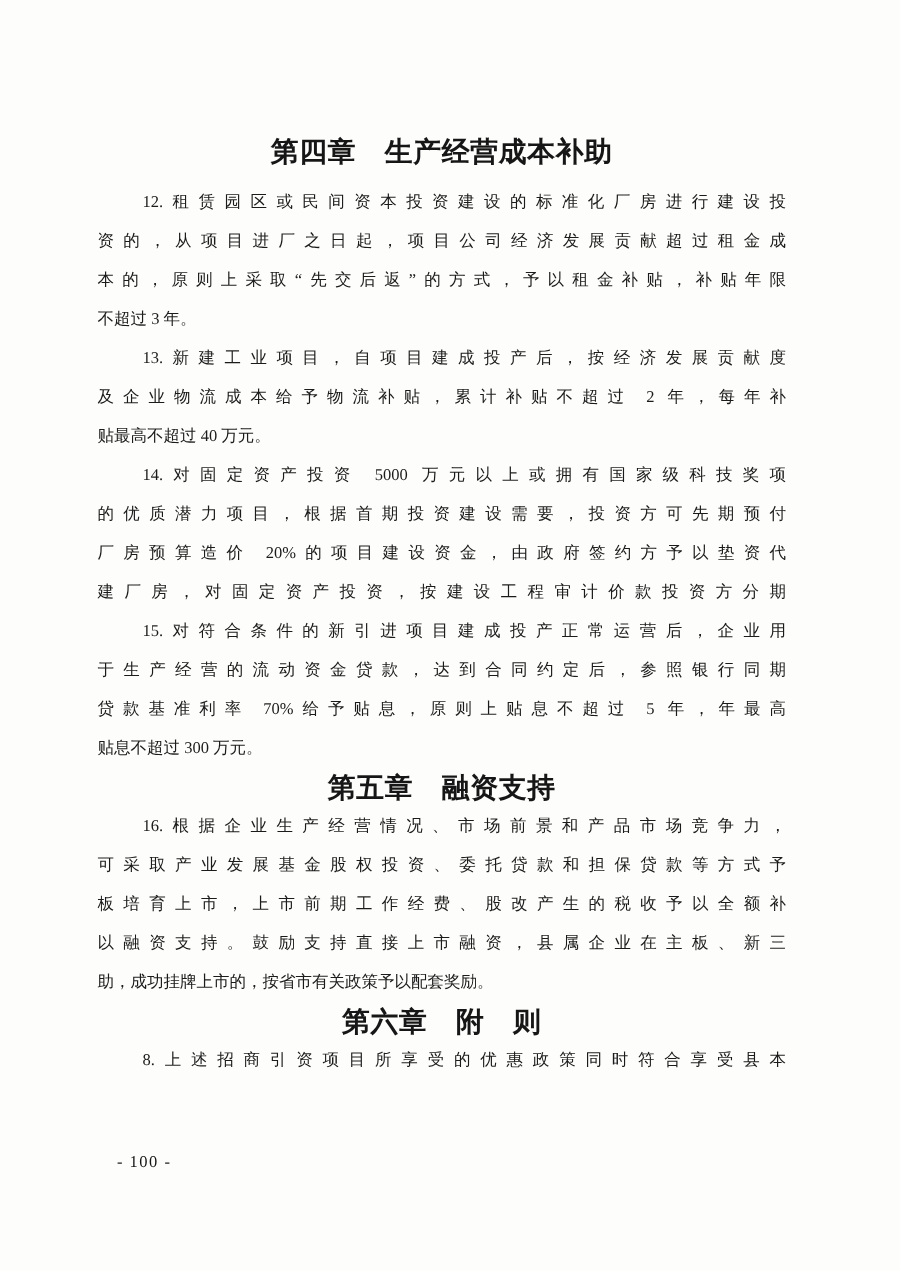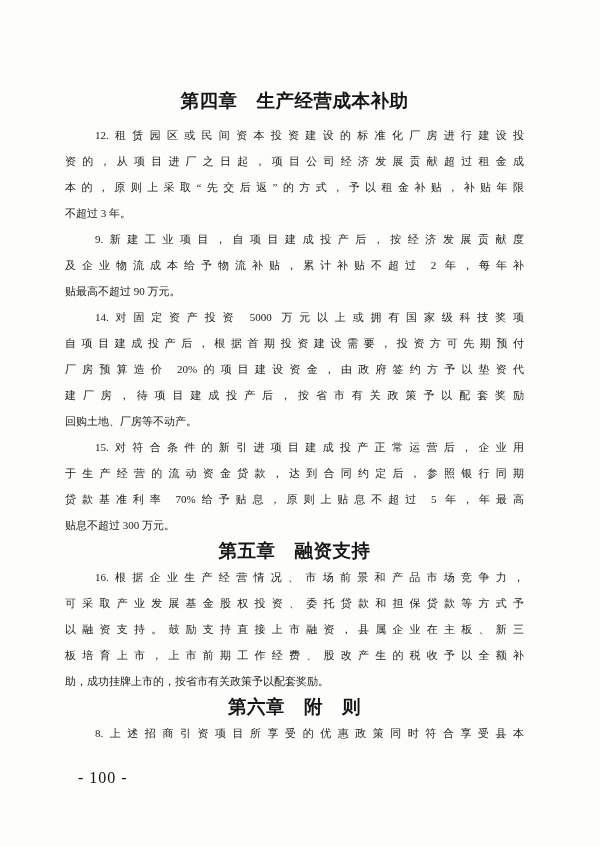--- a/index.html
+++ b/index.html
@@ -37,67 +37,66 @@
     text-align-last: justify;
     text-justify: inter-character;
     overflow: hidden;
     white-space: normal;
   }
   .para .line.last { text-align-last: left; }
   .para .line:first-child { text-indent: 30px; }
   .page-number {
     position: absolute;
     left: 78px; top: 769px;
-    font-size: 16px;
+    font-size: 11px;
     letter-spacing: 1px;
     color: #141414;
   }
 </style>
 </head>
 <body>
 
 <div class="page">
   <div class="doc">
     <div class="chapter first">第四章　生产经营成本补助</div>
 
     <div class="para">
         <div class="line">12.租赁园区或民间资本投资建设的标准化厂房进行建设投</div>
         <div class="line">资的，从项目进厂之日起，项目公司经济发展贡献超过租金成</div>
         <div class="line">本的，原则上采取“先交后返”的方式，予以租金补贴，补贴年限</div>
         <div class="line last">不超过 3 年。</div>
       </div>
 
     <div class="para">
-        <div class="line">9.新建工业项目，自项目建成投产后，按经济发展贡献度</div>
+        <div class="line">13.新建工业项目，自项目建成投产后，按经济发展贡献度</div>
         <div class="line">及企业物流成本给予物流补贴，累计补贴不超过 2 年，每年补</div>
-        <div class="line last">贴最高不超过 90 万元。</div>
+        <div class="line last">贴最高不超过 40 万元。</div>
       </div>
 
     <div class="para">
         <div class="line">14.对固定资产投资 5000 万元以上或拥有国家级科技奖项</div>
-        <div class="line">自项目建成投产后，根据首期投资建设需要，投资方可先期预付</div>
+        <div class="line">的优质潜力项目，根据首期投资建设需要，投资方可先期预付</div>
         <div class="line">厂房预算造价 20%的项目建设资金，由政府签约方予以垫资代</div>
-        <div class="line">建厂房，待项目建成投产后，按省市有关政策予以配套奖励</div>
-        <div class="line last">回购土地、厂房等不动产。</div>
+        <div class="line">建厂房，对固定资产投资，按建设工程审计价款投资方分期</div>
       </div>
 
     <div class="para">
         <div class="line">15.对符合条件的新引进项目建成投产正常运营后，企业用</div>
         <div class="line">于生产经营的流动资金贷款，达到合同约定后，参照银行同期</div>
         <div class="line">贷款基准利率 70%给予贴息，原则上贴息不超过 5 年，年最高</div>
         <div class="line last">贴息不超过 300 万元。</div>
       </div>
 
     <div class="chapter">第五章　融资支持</div>
 
     <div class="para">
         <div class="line">16.根据企业生产经营情况、市场前景和产品市场竞争力，</div>
         <div class="line">可采取产业发展基金股权投资、委托贷款和担保贷款等方式予</div>
+        <div class="line">板培育上市，上市前期工作经费、股改产生的税收予以全额补</div>
         <div class="line">以融资支持。鼓励支持直接上市融资，县属企业在主板、新三</div>
-        <div class="line">板培育上市，上市前期工作经费、股改产生的税收予以全额补</div>
         <div class="line last">助，成功挂牌上市的，按省市有关政策予以配套奖励。</div>
       </div>
 
     <div class="chapter">第六章　附　则</div>
 
     <div class="para">
         <div class="line">8.上述招商引资项目所享受的优惠政策同时符合享受县本</div>
       </div>
   </div>
 

